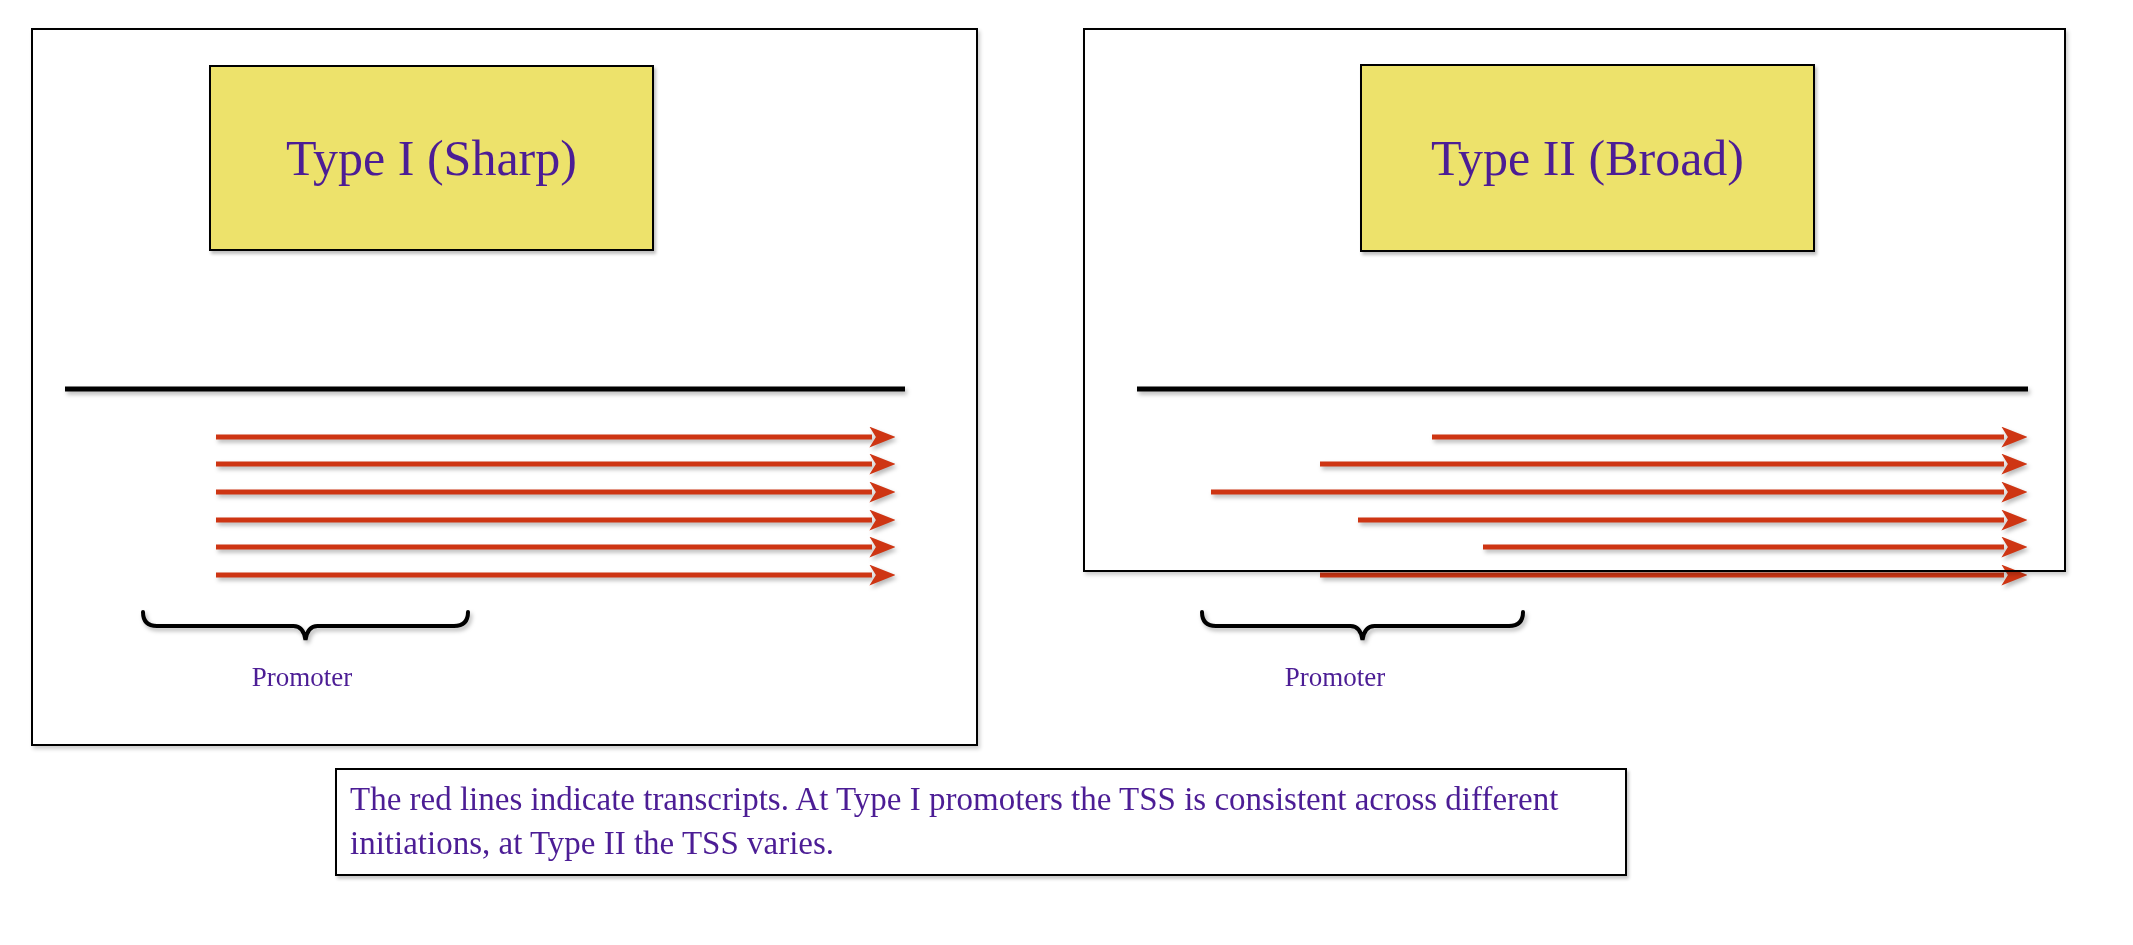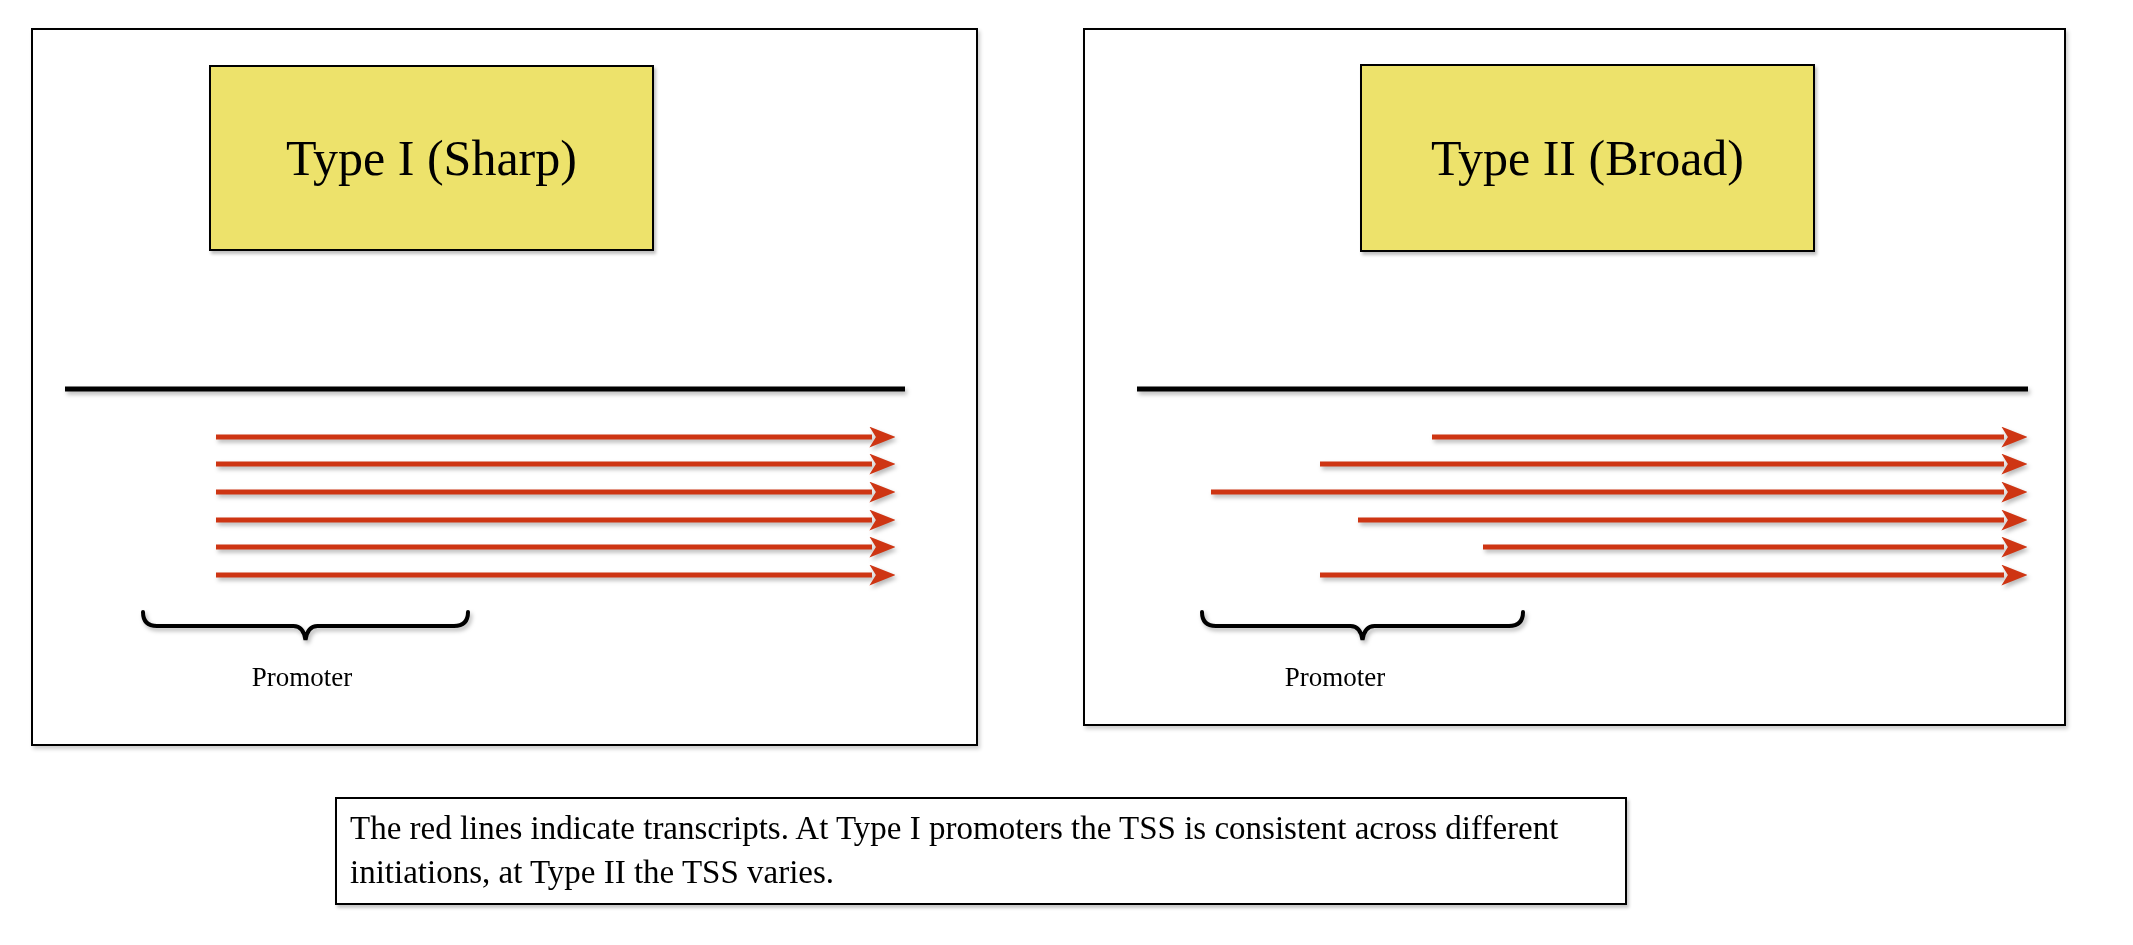--- a/index.html
+++ b/index.html
@@ -6,40 +6,40 @@
     margin: 0;
     padding: 0;
     background: #ffffff;
   }
   .canvas {
     position: relative;
     width: 2133px;
     height: 945px;
     background: #ffffff;
     font-family: "Liberation Serif", "DejaVu Serif", serif;
-    color: #000000;
+    color: #4c1d95;
     overflow: hidden;
   }
   .overlay {
     position: absolute;
     left: 0; top: 0;
     width: 2133px;
     height: 945px;
     pointer-events: none;
     filter: drop-shadow(2px 3px 2px rgba(0,0,0,0.28));
   }
   .panel {
     position: absolute;
     box-sizing: border-box;
     border: 2px solid #000000;
     background: transparent;
     box-shadow: 2px 3px 4px rgba(0,0,0,0.20);
   }
   .panel-1 { left: 31px;  top: 28px; width: 947px; height: 718px; }
-  .panel-2 { left: 1083px; top: 28px; width: 983px; height: 698px; }
+  .panel-2 { left: 1083px; top: 28px; width: 983px; height: 544px; }
   .label-box {
     position: absolute;
     box-sizing: border-box;
     border: 2px solid #000000;
     background: var(--label-fill, #EDE26B);
     box-shadow: 2px 3px 3px rgba(0,0,0,0.25);
     display: flex;
     align-items: center;
     justify-content: center;
   }
@@ -56,21 +56,21 @@
     width: 300px;
     text-align: center;
     font-size: 27px;
     line-height: 1.15;
   }
   .promoter-1 { left: 119px; }
   .promoter-2 { left: 100px; }
   .caption {
     position: absolute;
     left: 335px;
-    top: 797px;
+    top: 768px;
     width: 1292px;
     min-height: 107px;
     box-sizing: border-box;
     border: 2px solid #000000;
     background: #ffffff;
     box-shadow: 2px 3px 3px rgba(0,0,0,0.22);
   }
   .caption-text {
     margin: 0;
     padding: 7px 12px 9px 13px;

